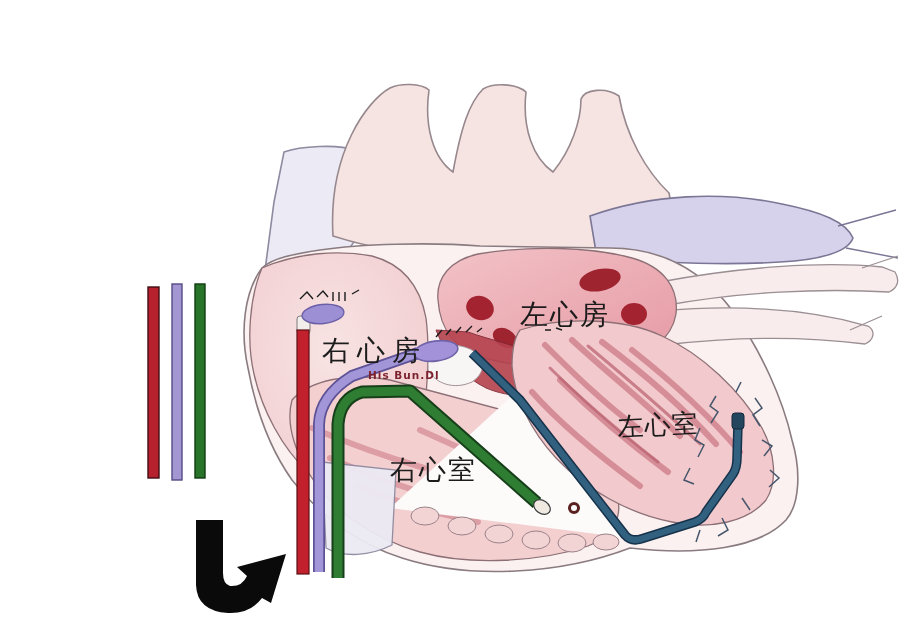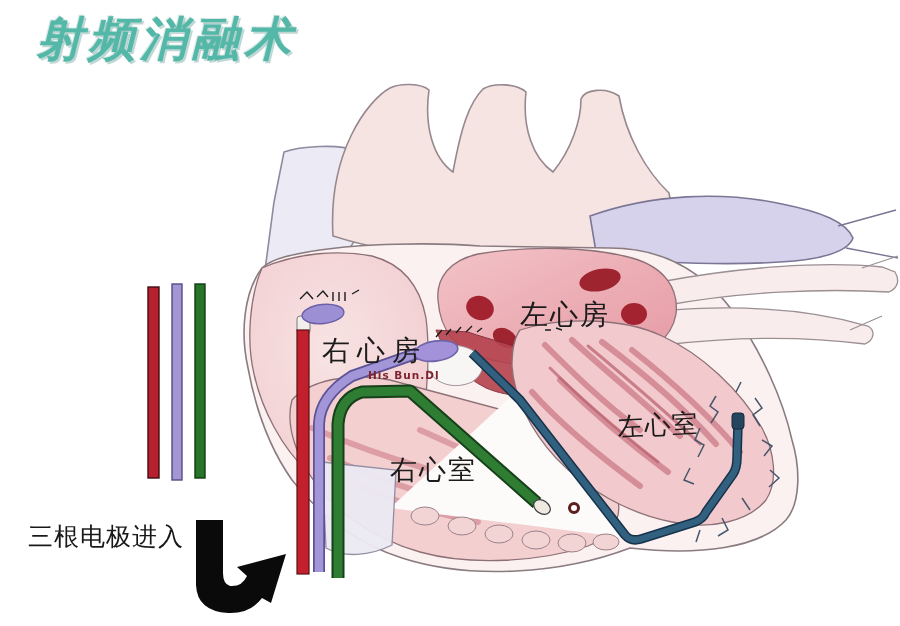--- a/index.html
+++ b/index.html
@@ -228,16 +228,14 @@
       <rect x="195" y="284" width="10" height="194" fill="#27742a" stroke="#103c12" stroke-width="1.4"></rect>
     </g>
 
     <g>
       <path d="M196,520 L196,585 Q197,611 228,613 Q250,614 262,598
                L271,603 L286,554 L237,567 L247,576
                Q242,587 230,586 Q223,584 223,573 L223,520 Z" fill="#0a0a0a"></path>
     </g>
   </svg>
 
-  <div class="title">射频消融术</div>
-  <div class="caption">三根电极进入</div>
 
 </div>
 
 </body></html>

